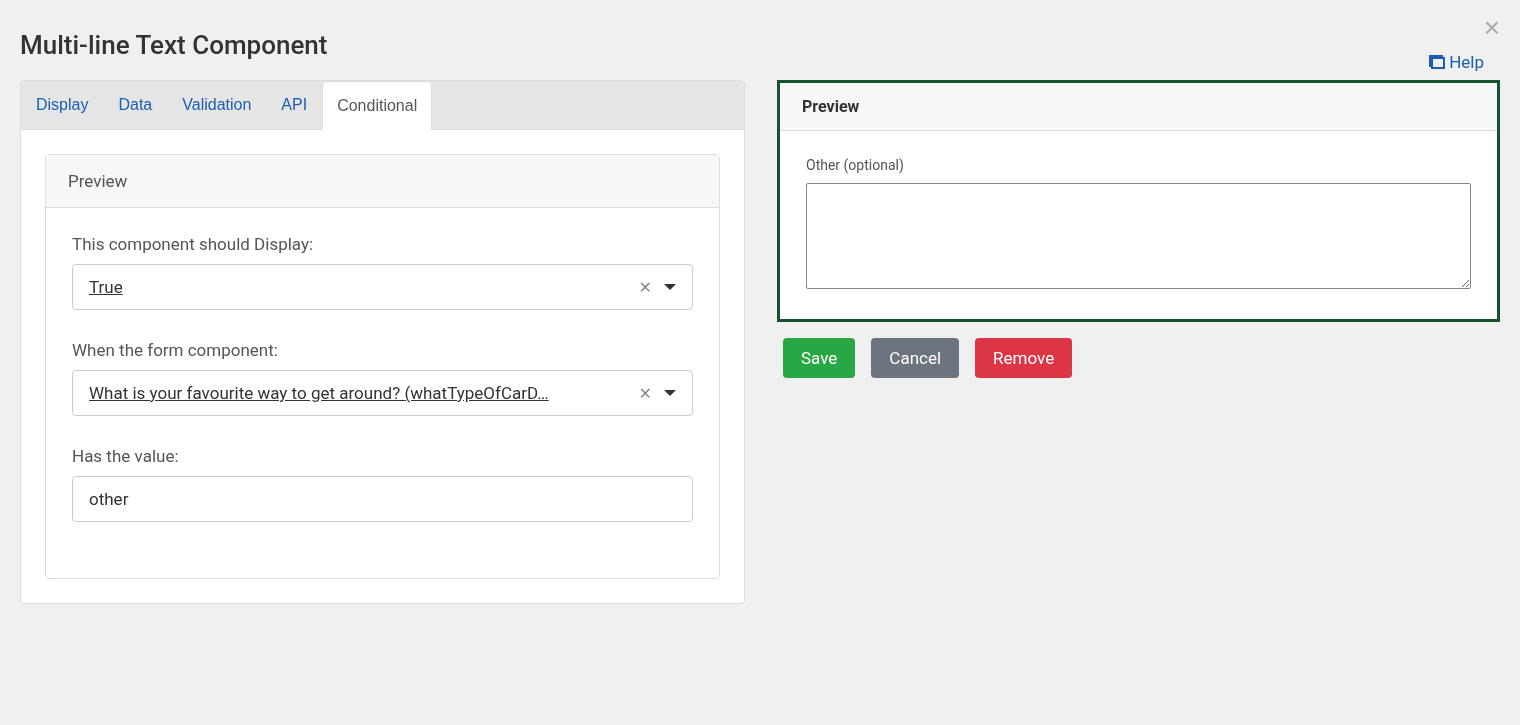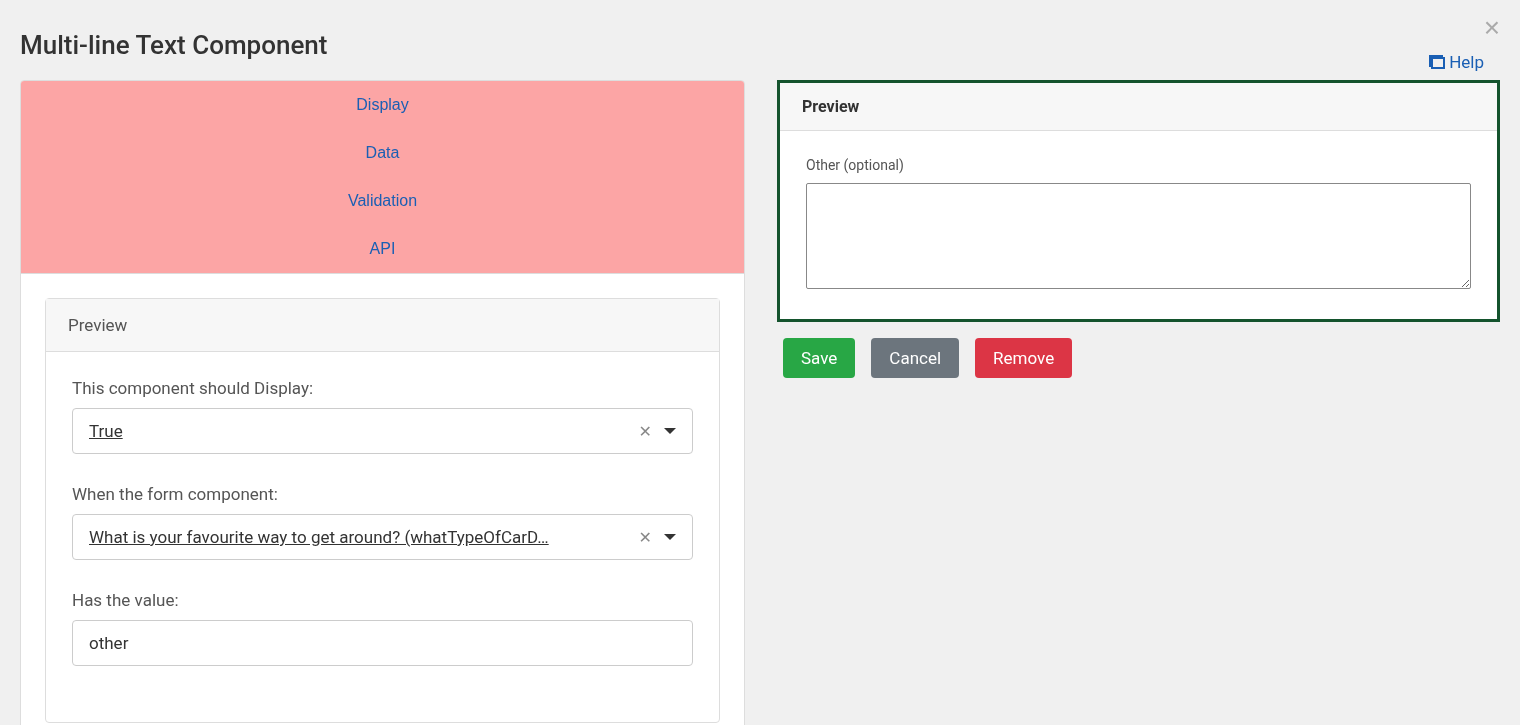--- a/index.html
+++ b/index.html
@@ -82,23 +82,22 @@
     }
     .left-panel {
       flex: 0 0 725px;
       background: #fff;
       border: 1px solid #ddd;
       border-radius: 4px;
       overflow: hidden;
     }
     .tabs {
       display: flex;
-      background: #fca5a5;
+      background: #e5e5e5;
       border-bottom: 1px solid #ddd;
-      flex-direction: column;
     }
     .tab {
       padding: 14px 14px;
       color: #1a5fb4;
       cursor: pointer;
       border: 1px solid transparent;
       font-size: 16px;
       background: none;
     }
     .tab.active {
@@ -261,20 +260,21 @@
   </div>
 
   <div class="content-row">
 
     <div class="left-panel">
       <div class="tabs">
         <button class="tab">Display</button>
         <button class="tab">Data</button>
         <button class="tab">Validation</button>
         <button class="tab">API</button>
+        <button class="tab active">Conditional</button>
       </div>
 
       <div class="tab-content">
         <div class="card">
           <div class="card-header">Preview</div>
           <div class="card-body">
 
             <div class="form-group">
               <label class="form-label">This component should Display:</label>
               <div class="select-wrapper">

